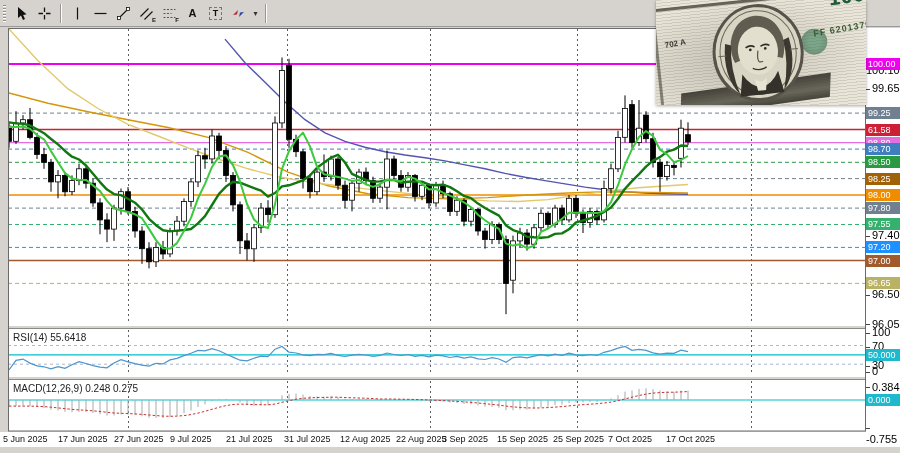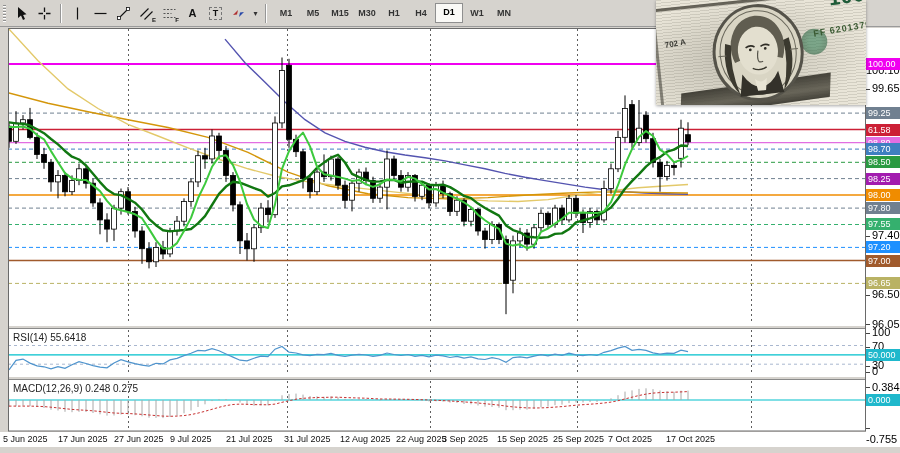--- a/index.html
+++ b/index.html
@@ -132,31 +132,20 @@
     <div class="tbtn">
       <span>
           <svg width="15" height="15">
             <path d="M2,9 L7,4 L6,8.5 Z" fill="#b03030"></path>
             <path d="M13,6 L8,11 L9,6.5 Z" fill="#2848a8"></path>
           </svg>
         </span>
     </div>
     <div class="caret">▾</div>
     <div class="sep"></div>
-    <div class="tf-group" id="tf-group">
-        <div class="tfbtn">M1</div>
-        <div class="tfbtn">M5</div>
-        <div class="tfbtn">M15</div>
-        <div class="tfbtn">M30</div>
-        <div class="tfbtn">H1</div>
-        <div class="tfbtn">H4</div>
-        <div class="tfbtn active">D1</div>
-        <div class="tfbtn">W1</div>
-        <div class="tfbtn">MN</div>
-      </div>
   </div>
 
   <div class="left-strip"></div>
   <svg id="chart-svg" width="858" height="404" viewBox="0 0 858 404">
       <rect x="0" y="0" width="858" height="297" fill="#fff"></rect>
       <rect x="0" y="301" width="858" height="47" fill="#fff"></rect>
       <rect x="0" y="352" width="858" height="51" fill="#fff"></rect>
       <line x1="120.5" y1="1" x2="120.5" y2="296" stroke="#5f5f5f" stroke-width="1" stroke-dasharray="2,3"></line>
       <line x1="120.5" y1="302" x2="120.5" y2="347" stroke="#5f5f5f" stroke-width="1" stroke-dasharray="2,3"></line>
       <line x1="120.5" y1="353" x2="120.5" y2="402" stroke="#5f5f5f" stroke-width="1" stroke-dasharray="2,3"></line>
@@ -511,21 +500,21 @@
       <div class="ptick" style="top: 53.925px;"><span class="tickmark"></span>99.65</div>
       <div class="ptick" style="top: 201.3px;"><span class="tickmark"></span>97.40</div>
       <div class="ptick" style="top: 260.25px;"><span class="tickmark"></span>96.50</div>
       <div class="ptick" style="top: 289.725px;"><span class="tickmark"></span>96.05</div>
       <div class="pbadge" style="top: 30px; background: rgb(240, 0, 240);">100.00</div>
       <div class="pbadge" style="top: 79.125px; background: rgb(112, 128, 144);">99.25</div>
       <div class="pbadge" style="top: 95.5px; background: rgb(204, 32, 54);">61.58</div>
       <div class="pbadge" style="top: 108.6px; background: rgb(226, 110, 226);">98.80</div>
       <div class="pbadge" style="top: 115.15px; background: rgb(63, 127, 192);">98.70</div>
       <div class="pbadge" style="top: 128.25px; background: rgb(42, 154, 66);">98.50</div>
-      <div class="pbadge" style="top: 144.625px; background: #a21caf;">98.25</div>
+      <div class="pbadge" style="top: 144.625px; background: #a16207;">98.25</div>
       <div class="pbadge" style="top: 161px; background: rgb(240, 140, 0);">98.00</div>
       <div class="pbadge" style="top: 174.1px; background: rgb(112, 128, 144);">97.80</div>
       <div class="pbadge" style="top: 190.475px; background: rgb(53, 176, 110);">97.55</div>
       <div class="pbadge" style="top: 213.4px; background: rgb(30, 144, 255);">97.20</div>
       <div class="pbadge" style="top: 226.5px; background: rgb(160, 90, 44);">97.00</div>
       <div class="pbadge" style="top: 249.425px; background: rgb(185, 178, 100);">96.65</div>
       <div class="ptick" style="top: 298.43px;"><span class="tickmark"></span>100</div>
       <div class="ptick" style="top: 312.491px;"><span class="tickmark"></span>70</div>
       <div class="ptick" style="top: 331.239px;"><span class="tickmark"></span>30</div>
       <div class="ptick" style="top: 337px;"><span class="tickmark"></span>0</div>

